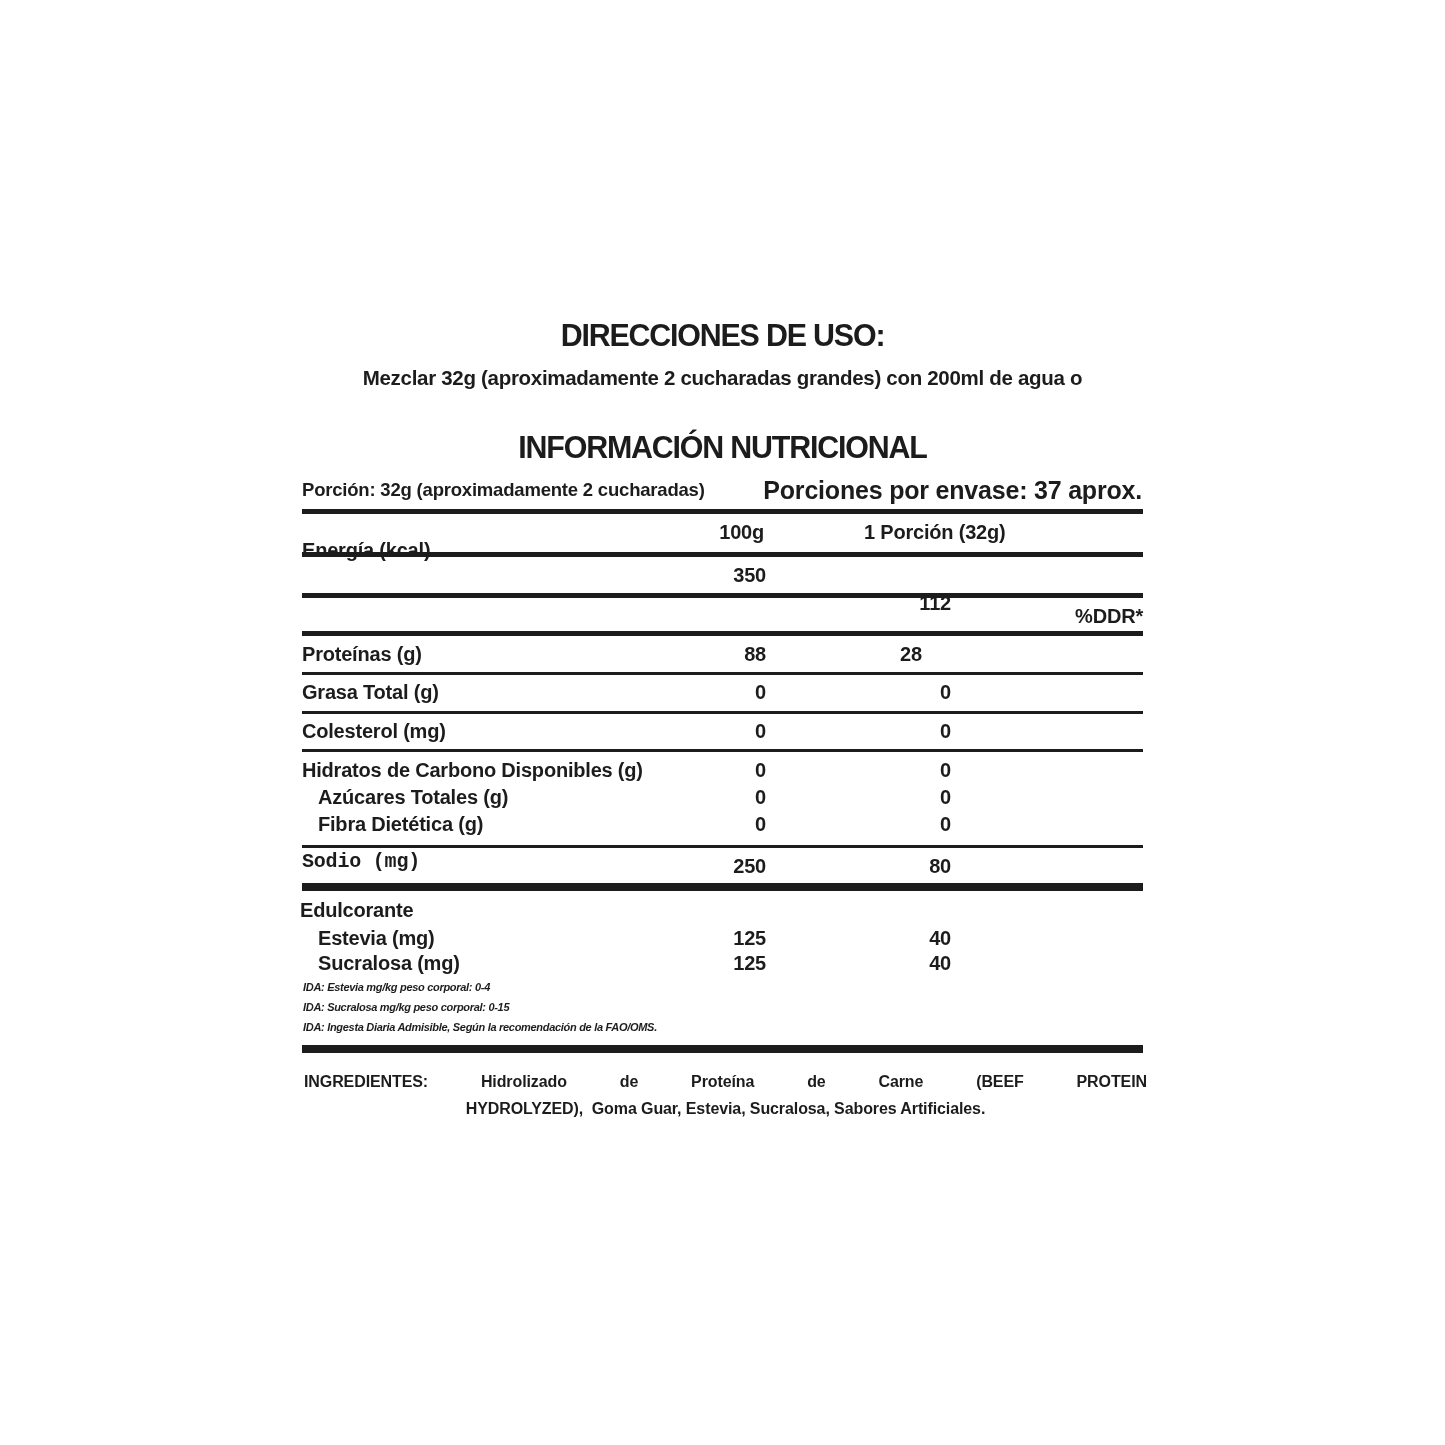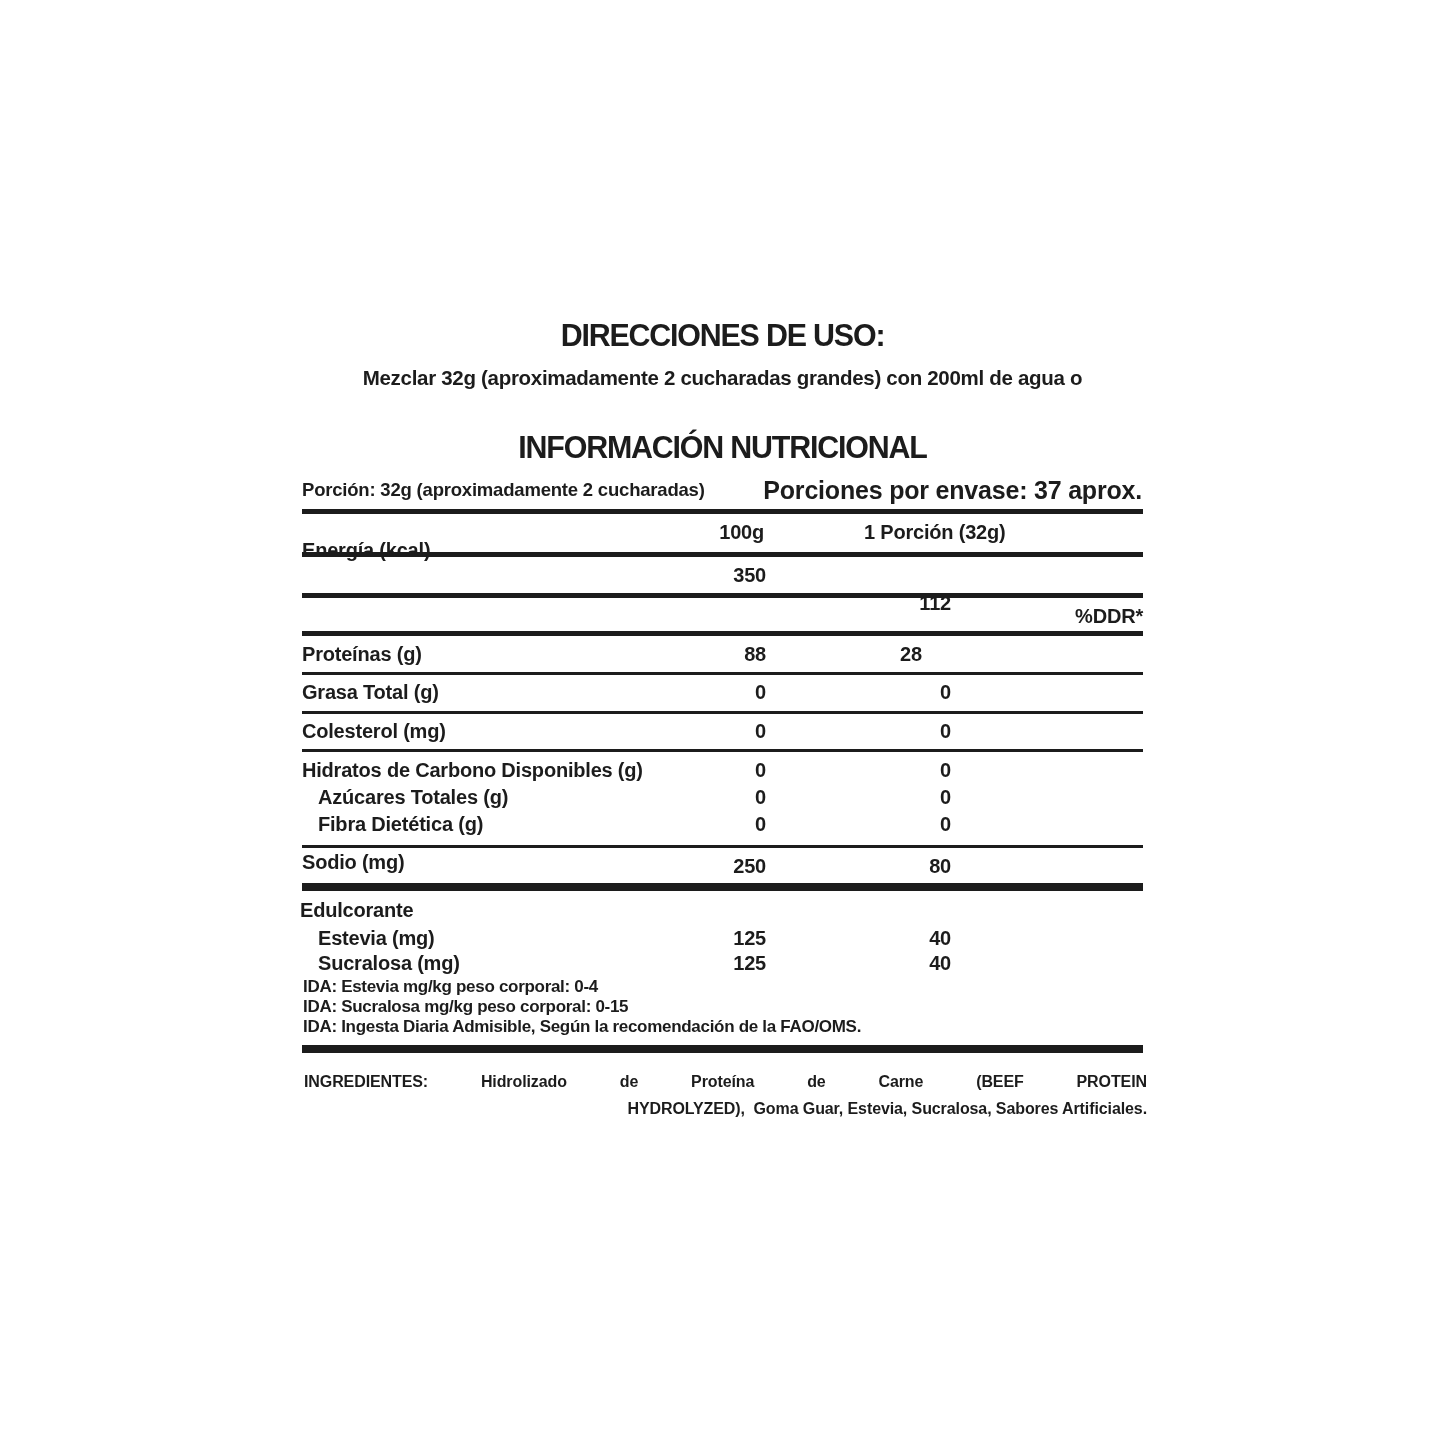--- a/index.html
+++ b/index.html
@@ -6,24 +6,24 @@
   body { width:1445px; height:1445px; position:relative; overflow:hidden;
          font-family:"Liberation Sans", "DejaVu Sans", sans-serif; color:#1c1c1c; }
   .abs { position:absolute; }
   .h1 { left:0; width:1445px; text-align:center; font-weight:bold; font-size:31px;
         letter-spacing:-1.2px; transform:scaleX(0.98); }
   .dir { left:290px; width:865px; text-align:center; font-weight:bold; font-size:20.5px; line-height:26px; letter-spacing:-0.3px; }
   .rule { left:302px; width:841px; background:#1c1c1c; }
   .t { font-weight:bold; font-size:20px; line-height:24px; white-space:nowrap; letter-spacing:-0.2px; }
   .c1 { width:80px; text-align:right; }
   .c2 { width:80px; text-align:right; }
-  .small { font-weight:bold; font-size:17px; line-height:20px; white-space:nowrap; letter-spacing:-0.3px; left:303px; }
+  .small { font-weight:bold; font-size:11px; line-height:20px; white-space:nowrap; letter-spacing:-0.3px; left:303px;font-style:italic; }
   .ing { left:304px; width:843px; font-weight:bold; font-size:16px; line-height:27px; letter-spacing:-0.1px; }
   .ing .l1 { display:flex; justify-content:space-between; }
-  .ing .l2 { text-align:right; }
+  .ing .l2 { text-align:center; }
 </style>
 </head>
 <body>
 
 <div class="abs h1" style="top:318px;">DIRECCIONES DE USO:</div>
 <div class="abs dir" style="top:365px;">
   <div>Mezclar 32g (aproximadamente 2 cucharadas grandes) con 200ml de agua o</div>
 </div>
 
 <div class="abs h1" style="top:430px;">INFORMACIÓN NUTRICIONAL</div>
@@ -69,21 +69,21 @@
 
 <div class="abs t" style="top:785px;left:318px;">Azúcares Totales (g)</div>
 <div class="abs t c1" style="top:785px;left:686px;">0</div>
 <div class="abs t c2" style="top:785px;left:871px;">0</div>
 
 <div class="abs t" style="top:812px;left:318px;">Fibra Dietética (g)</div>
 <div class="abs t c1" style="top:812px;left:686px;">0</div>
 <div class="abs t c2" style="top:812px;left:871px;">0</div>
 <div class="abs rule" style="top:845px;height:3px;"></div>
 
-<div class="abs t" style="top:850px;left:302px;">Sodio (mg)</div>
+<div class="abs t" style="top:850px;left:302px;font-family:Liberation Mono, monospace;">Sodio (mg)</div>
 <div class="abs t c1" style="top:854px;left:686px;">250</div>
 <div class="abs t c2" style="top:854px;left:871px;">80</div>
 <div class="abs rule" style="top:883px;height:8px;"></div>
 
 <div class="abs t" style="top:898px;left:300px;">Edulcorante</div>
 <div class="abs t" style="top:926px;left:318px;">Estevia (mg)</div>
 <div class="abs t c1" style="top:926px;left:686px;">125</div>
 <div class="abs t c2" style="top:926px;left:871px;">40</div>
 <div class="abs t" style="top:951px;left:318px;">Sucralosa (mg)</div>
 <div class="abs t c1" style="top:951px;left:686px;">125</div>

